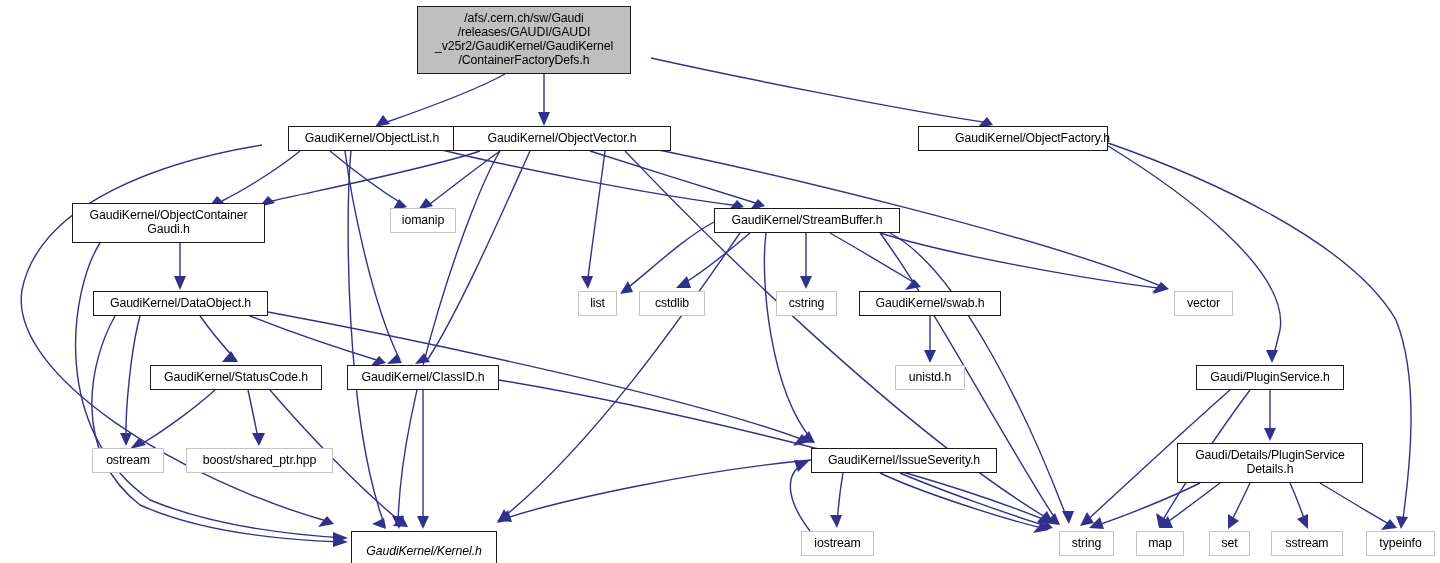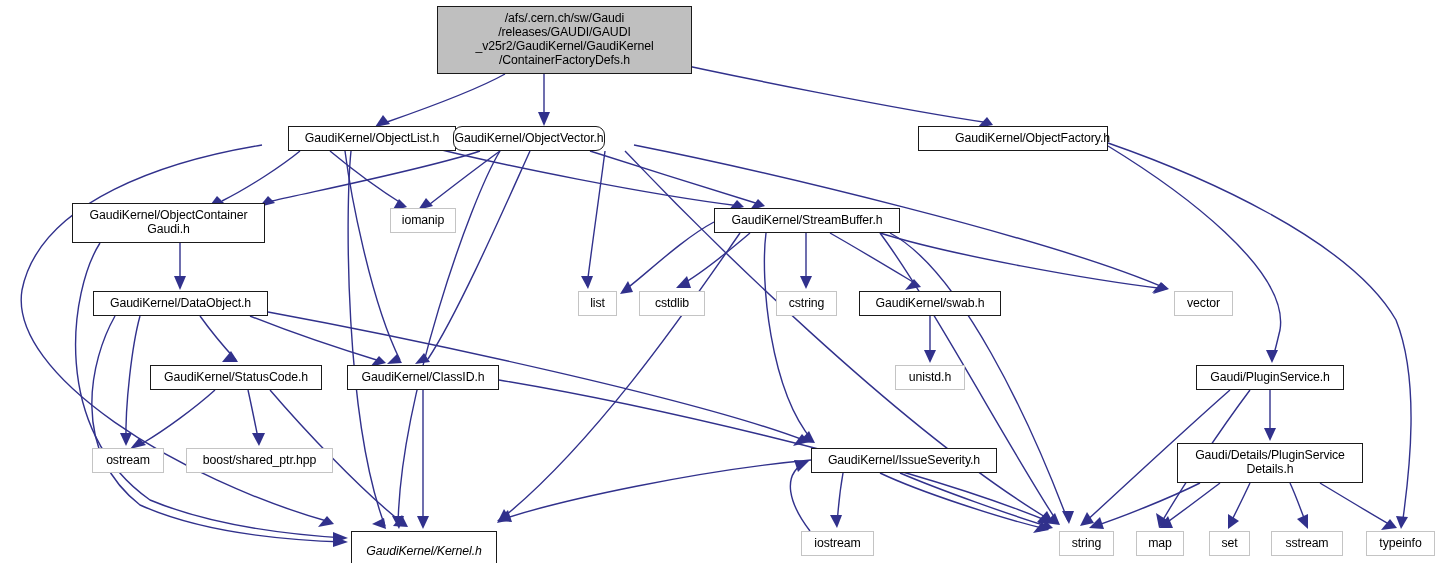--- a/index.html
+++ b/index.html
@@ -169,26 +169,26 @@
       <polygon class="arrow-head" points="1049,530 1033,533 1042,522"></polygon>
       <path class="edge" d="M811,460 C700,470 560,500 500,520"></path>
       <polygon class="arrow-head" points="497,521 508,510 512,522"></polygon>
       <path class="edge" d="M499,380 C620,400 900,460 1050,522"></path>
       <polygon class="arrow-head" points="1053,523 1037,524 1046,513"></polygon>
       <path class="edge" d="M810,531 C790,505 780,475 806,462"></path>
       <polygon class="arrow-head" points="809,461 798,472 794,460"></polygon>
       <path class="edge" d="M115,316 C90,360 70,450 140,505 C200,532 280,540 345,542"></path>
       <polygon class="arrow-head" points="348,542 333,547 333,536"></polygon>
     </svg>
-<div class="node root" style="left: 437px; top: 6px; width: 255px; height: 68px;"><span class="label">/afs/.cern.ch/sw/Gaudi
+<div class="node root" style="left: 417px; top: 6px; width: 214px; height: 68px;"><span class="label">/afs/.cern.ch/sw/Gaudi
 /releases/GAUDI/GAUDI
 _v25r2/GaudiKernel/GaudiKernel
 /ContainerFactoryDefs.h</span></div>
     <div class="node internal" style="left: 262px; top: 126px; width: 168px; height: 25px; margin-left: 26px;"><span class="label">GaudiKernel/ObjectList.h</span></div>
-    <div class="node internal" style="left: 453px; top: 126px; width: 152px; height: 25px; border-radius: 9px;"><span class="label">GaudiKernel/ObjectVector.h</span></div>
+    <div class="node internal" style="left: 453px; top: 126px; width: 218px; height: 25px;"><span class="label">GaudiKernel/ObjectVector.h</span></div>
     <div class="node internal" style="left: 918px; top: 126px; width: 190px; height: 25px; padding-left: 39px;"><span class="label">GaudiKernel/ObjectFactory.h</span></div>
     <div class="node internal" style="left: 72px; top: 203px; width: 193px; height: 40px;"><span class="label">GaudiKernel/ObjectContainer
 Gaudi.h</span></div>
     <div class="node external" style="left: 390px; top: 208px; width: 66px; height: 25px;"><span class="label">iomanip</span></div>
     <div class="node internal" style="left: 714px; top: 208px; width: 186px; height: 25px;"><span class="label">GaudiKernel/StreamBuffer.h</span></div>
     <div class="node internal" style="left: 93px; top: 291px; width: 175px; height: 25px;"><span class="label">GaudiKernel/DataObject.h</span></div>
     <div class="node external" style="left: 578px; top: 291px; width: 39px; height: 25px;"><span class="label">list</span></div>
     <div class="node external" style="left: 639px; top: 291px; width: 66px; height: 25px; text-align: center;"><span class="label">cstdlib</span></div>
     <div class="node external" style="left: 776px; top: 291px; width: 61px; height: 25px;"><span class="label">cstring</span></div>
     <div class="node internal" style="left: 859px; top: 291px; width: 142px; height: 25px;"><span class="label">GaudiKernel/swab.h</span></div>

